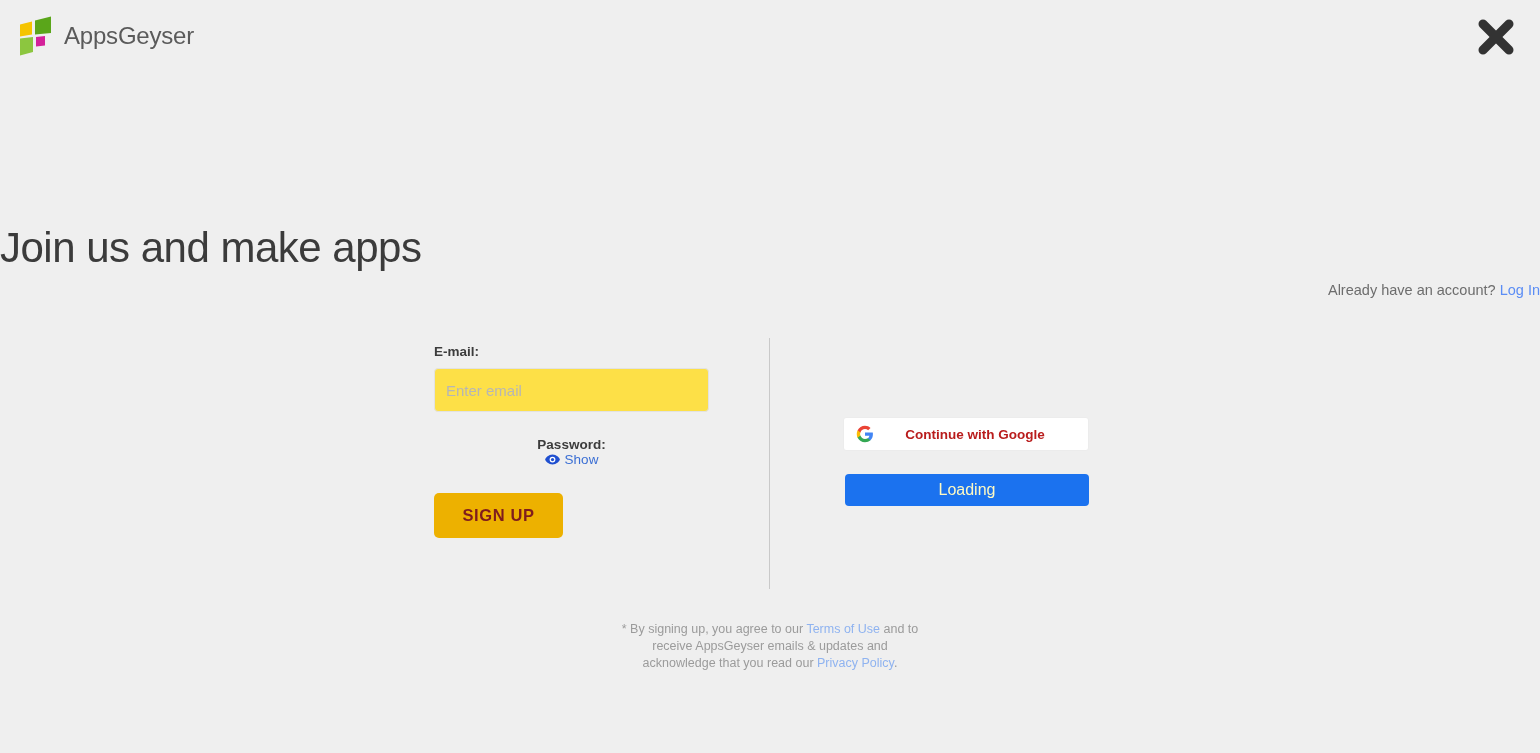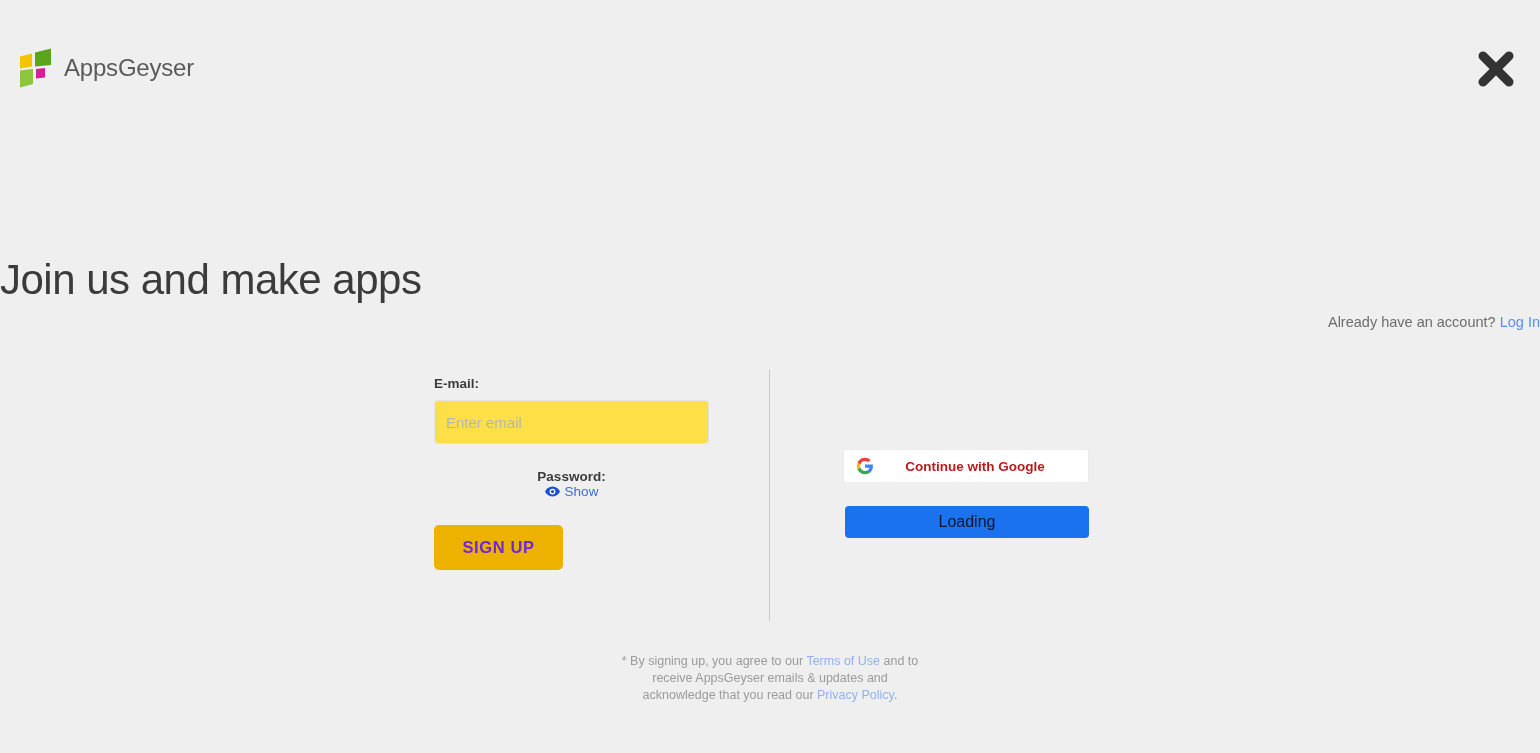--- a/index.html
+++ b/index.html
@@ -10,21 +10,20 @@
     background: #efefef;
     font-family: "Liberation Sans", sans-serif;
     overflow: hidden;
   }
 
   .page {
     position: relative;
     width: 1540px;
     height: 535px;
     background: #efefef;
-    margin-top: 32px;
   }
 
   
   .header {
     position: absolute;
     top: 0; left: 0;
     width: 1540px;
     height: 74px;
   }
 
@@ -148,21 +147,21 @@
   .text-input::placeholder { color: #b6b6b6; }
 
   .field-block-pass { margin-top: 25px; }
 
   .signup-btn {
     display: block;
     margin-top: 26px;
     width: 129px;
     height: 45px;
     background: #edb100;
-    color: #6d28d9;
+    color: #7f1d1d;
     border: none;
     border-radius: 5px;
     font-family: "Liberation Sans", sans-serif;
     font-size: 16.5px;
     font-weight: bold;
     letter-spacing: 0.6px;
     cursor: pointer;
   }
 
   
@@ -216,21 +215,21 @@
     color: #b91c1c;
   }
 
   .loading-btn {
     display: block;
     margin-top: 23px;
     margin-left: 2px;
     width: 244px;
     height: 32px;
     background: #1b72ef;
-    color: #0f172a;
+    color: #fef9c3;
     border: none;
     border-radius: 4px;
     font-family: "Liberation Sans", sans-serif;
     font-size: 16px;
     cursor: pointer;
   }
 
   
   .terms {
     position: absolute;

